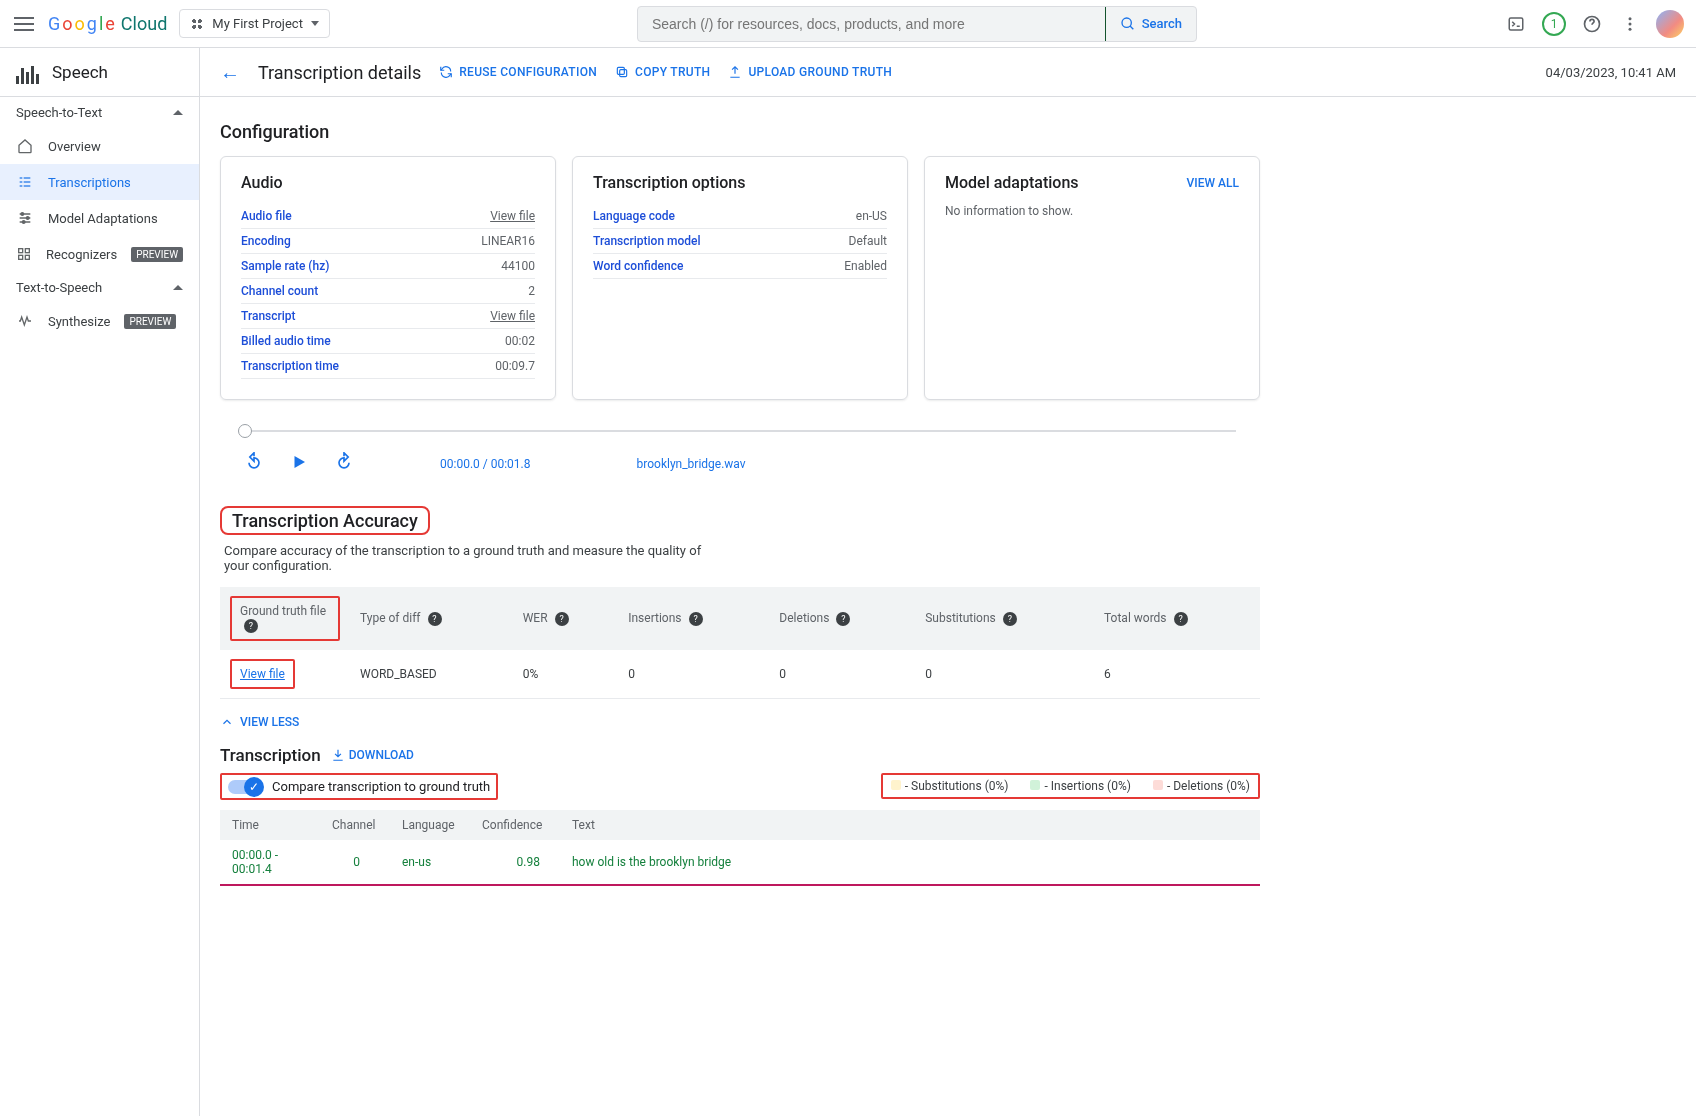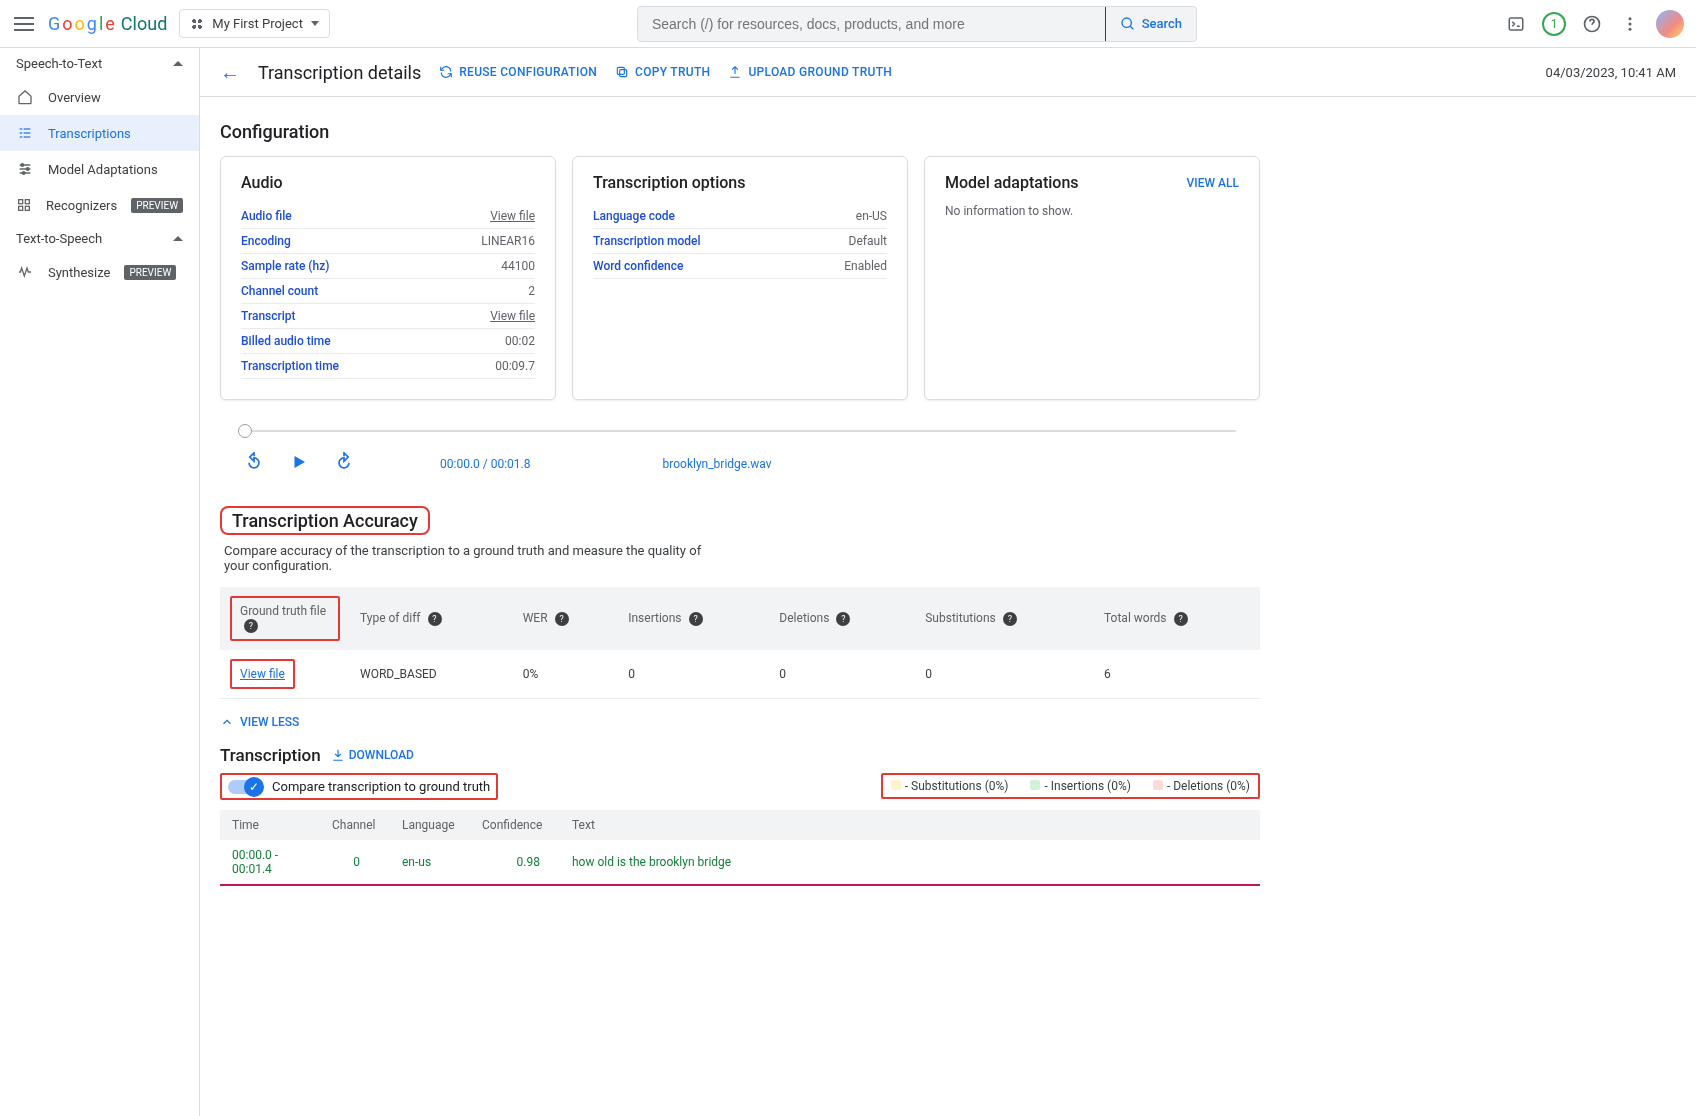--- a/index.html
+++ b/index.html
@@ -60,21 +60,21 @@
 .link { color:#1a73e8; text-decoration: underline; cursor:pointer;}
 .noinfo { font-size:12px; color:#5f6368; }
 
 
 .player { margin: 20px 0 30px 0; }
 .track { height:2px; background:#dadce0; margin: 20px 24px 20px 24px; position:relative;}
 .track .thumb { width:14px; height:14px; border:1px solid #9aa0a6; background:#fff; border-radius:50%; position:absolute; left:-6px; top:-6px;}
 .player-row { display:flex; align-items:center; gap:26px; padding: 0 24px;}
 .player-btn { color:#1a73e8; cursor:pointer; font-size:18px;}
 .player-time { color:#1a73e8; font-size:12px; margin-left: 60px;}
-.player-file { color:#1a73e8; font-size:12px; margin-left: 106px;}
+.player-file { color:#1a73e8; font-size:12px; margin-left: 80px;}
 
 
 .hl { border: 2px solid #e53935; border-radius:8px; display:inline-block; padding: 2px 10px;}
 .hl-block { border: 2px solid #e53935; border-radius:2px; }
 
 .desc { font-size:13px; color:#3c4043; margin: 8px 0 14px 4px; max-width: 500px;}
 
 
 .acc-table { width:100%; border-collapse:collapse; font-size:12px; }
 .acc-table thead td { background:#f1f3f4; color:#5f6368; padding:9px 10px; }
@@ -159,20 +159,30 @@
           <circle cx="12" cy="19" r="2"></circle>
         </svg>
       </div>
     <div class="avatar"></div>
   </div>
 </div>
 
 <div class="layout">
 
   <div class="sidebar">
+    <div class="product-head">
+      <div class="product-icon">
+        <span style="height:8px"></span>
+          <span style="height:16px"></span>
+          <span style="height:12px"></span>
+          <span style="height:18px"></span>
+          <span style="height:10px"></span>
+      </div>
+      <div class="product-name">Speech</div>
+    </div>
     <div class="nav-section-head">
       <span>Speech-to-Text</span>
       <span class="chevron-up"></span>
     </div>
     <div class="nav-item">
       <span class="nav-icon">
           <svg width="16" height="16" viewBox="0 0 24 24" fill="none" stroke="currentColor" stroke-width="2">
             <path d="M3 11l9-8 9 8v10a1 1 0 01-1 1H4a1 1 0 01-1-1z"></path>
           </svg>
         </span>

